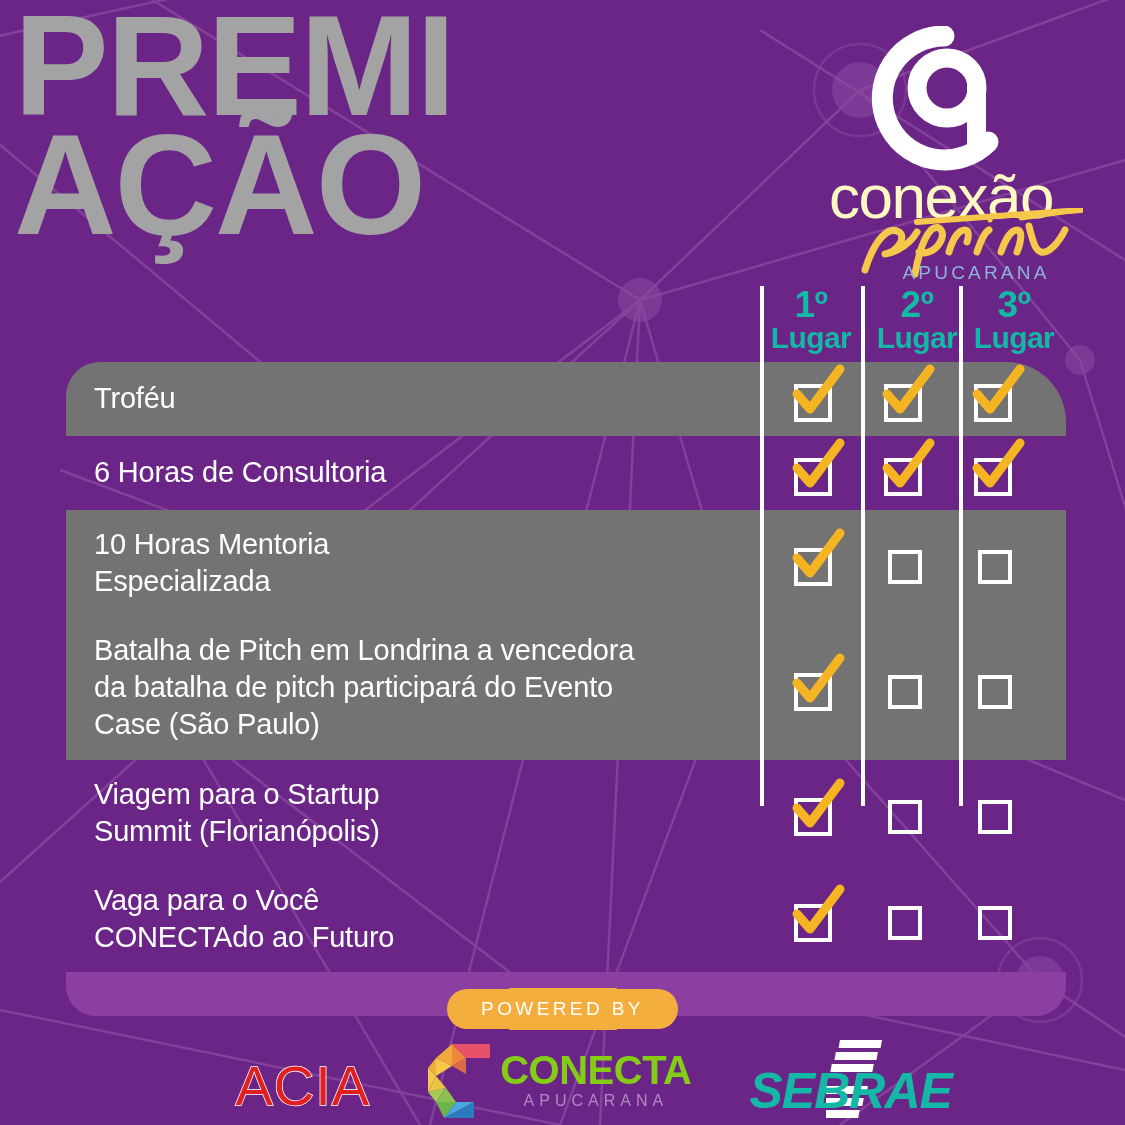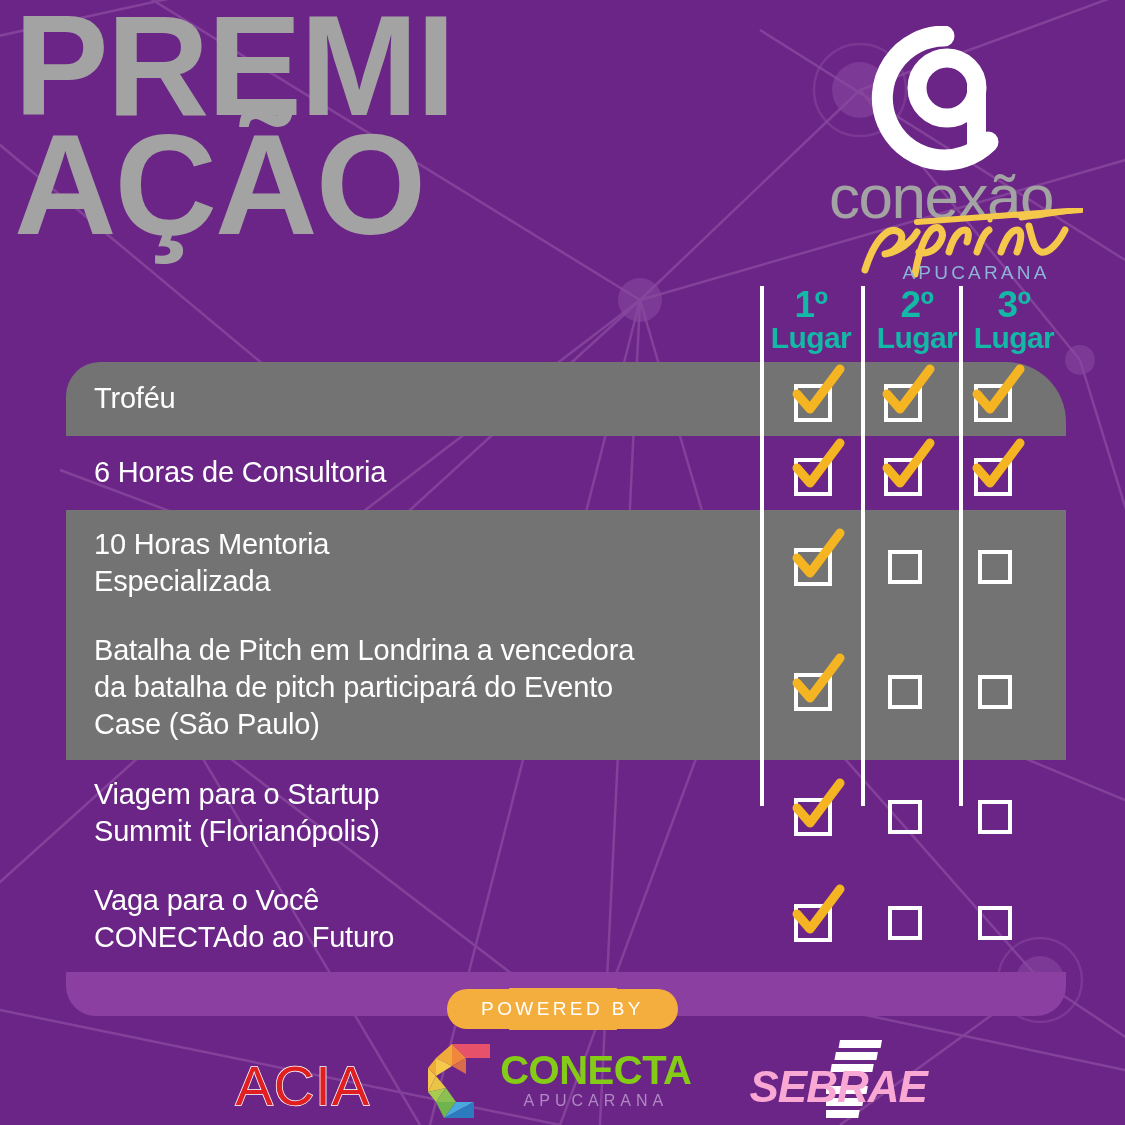--- a/index.html
+++ b/index.html
@@ -34,21 +34,21 @@
 
   
   .logo {
     position:absolute; right:34px; top:26px;
     width:300px; height:250px; z-index:6;
   }
   .logo-mark { position:absolute; left:78px; top:0; width:150px; height:145px; }
   .logo-word {
     position:absolute; left:0; top:140px; width:300px;
     text-align:center;
-    color:#a3a3a3; font-size:62px; font-weight:500;
+    color:#fef9c3; font-size:62px; font-weight:500;
     letter-spacing:-1.5px; line-height:1;
   }
   .logo-sprint {
     position:absolute; left:62px; top:182px; width:230px; height:70px;
   }
   .logo-apu {
     position:absolute; left:0; top:236px; width:300px;
     text-align:center; padding-left:70px;
     color:#8CB4D6; font-size:19px; letter-spacing:3.2px; font-weight:500;
   }
@@ -135,21 +135,21 @@
   .conecta-txt .main {
     color:#84cc16; font-size:40px; font-weight:800; letter-spacing:-0.5px; line-height:1;
   }
   .conecta-txt .sub {
     color:#b188c4; font-size:16px; letter-spacing:5px; line-height:1.4;
   }
   .sebrae { position:relative; width:140px; height:78px; }
   .sebrae-bars { position:absolute; right:8px; top:0; width:56px; height:78px; }
   .sebrae-txt {
     position:absolute; left:0; top:22px;
-    color:#f9a8d4; font-size:44px; font-weight:800; font-style:italic;
+    color:#14b8a6; font-size:50px; font-weight:800; font-style:italic;
     letter-spacing:-1px;
   }
 </style>
 </head>
 <body>
 
 <div class="poster">
 
   <svg class="bg-net" viewBox="0 0 1125 1125" preserveAspectRatio="none">
     <g stroke="#8B4BA0" stroke-width="2.5" fill="none" opacity="0.75">

